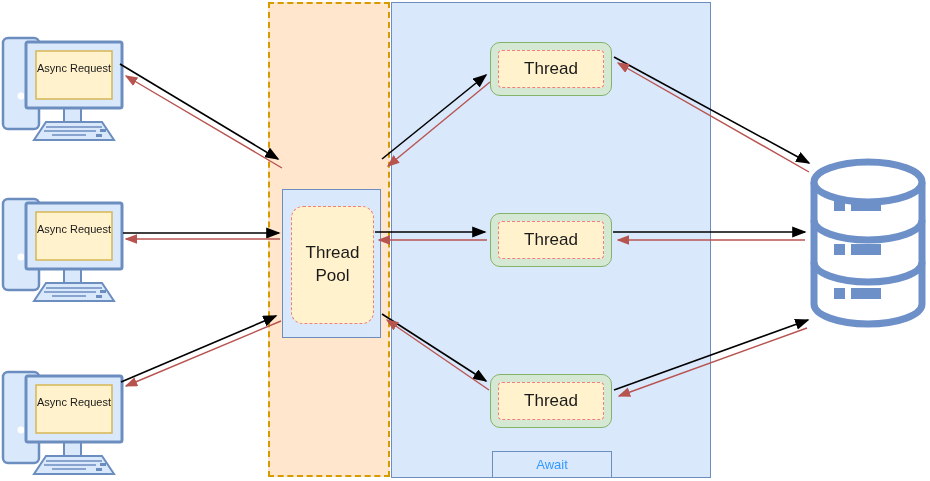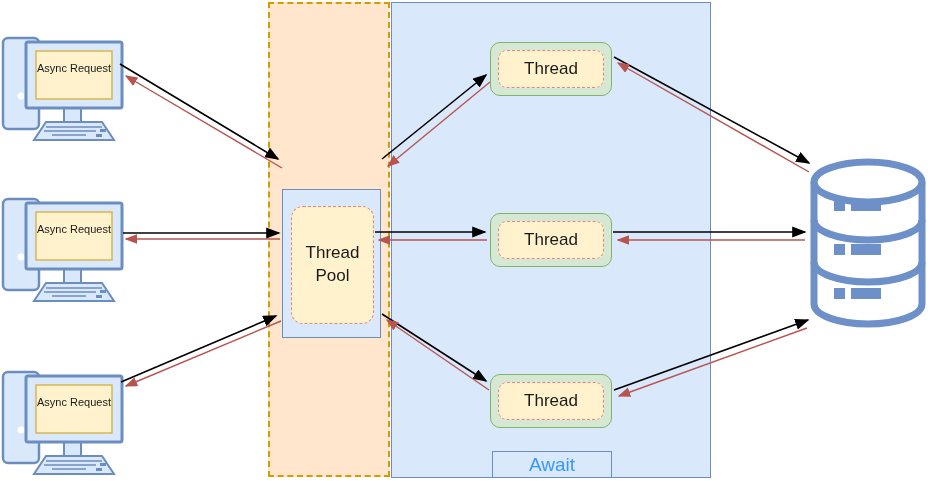--- a/index.html
+++ b/index.html
@@ -28,29 +28,29 @@
   }
   .thread{
     position:absolute;left:490px;width:122px;height:54px;box-sizing:border-box;
     background:#d5e8d4;border:1.5px solid #82b366;border-radius:10px;z-index:2;
   }
   .thread-1{top:42px;}
   .thread-2{top:213px;}
   .thread-3{top:374px;}
   .thread-inner{
     position:absolute;left:7px;top:7px;right:7px;bottom:7px;box-sizing:border-box;
-    background:#fff2cc;border:1.5px dashed #f08080;border-radius:9px;
+    background:#fff2cc;border:1.5px dashed #f08080;border-radius:4px;
     display:flex;align-items:center;justify-content:center;
     font-size:17px;color:#1a1a1a;
   }
   .await-box{
     position:absolute;left:492px;top:451px;width:120px;height:27px;box-sizing:border-box;
     border:1px solid #6c8ebf;z-index:2;
     display:flex;align-items:center;justify-content:center;
-    font-size:19px;color:#3399ff;
+    font-size:13px;color:#3399ff;
   }
   .client{position:absolute;left:0;width:128px;height:112px;z-index:2;}
   .client-1{top:33px;}
   .client-2{top:194px;}
   .client-3{top:367px;}
   .client svg{position:absolute;left:0;top:0;}
   .screen-label{
     position:absolute;left:36px;top:18px;width:76px;height:36px;
     display:flex;align-items:center;justify-content:center;text-align:center;
     font-size:11px;line-height:1.25;color:#1a1a1a;

